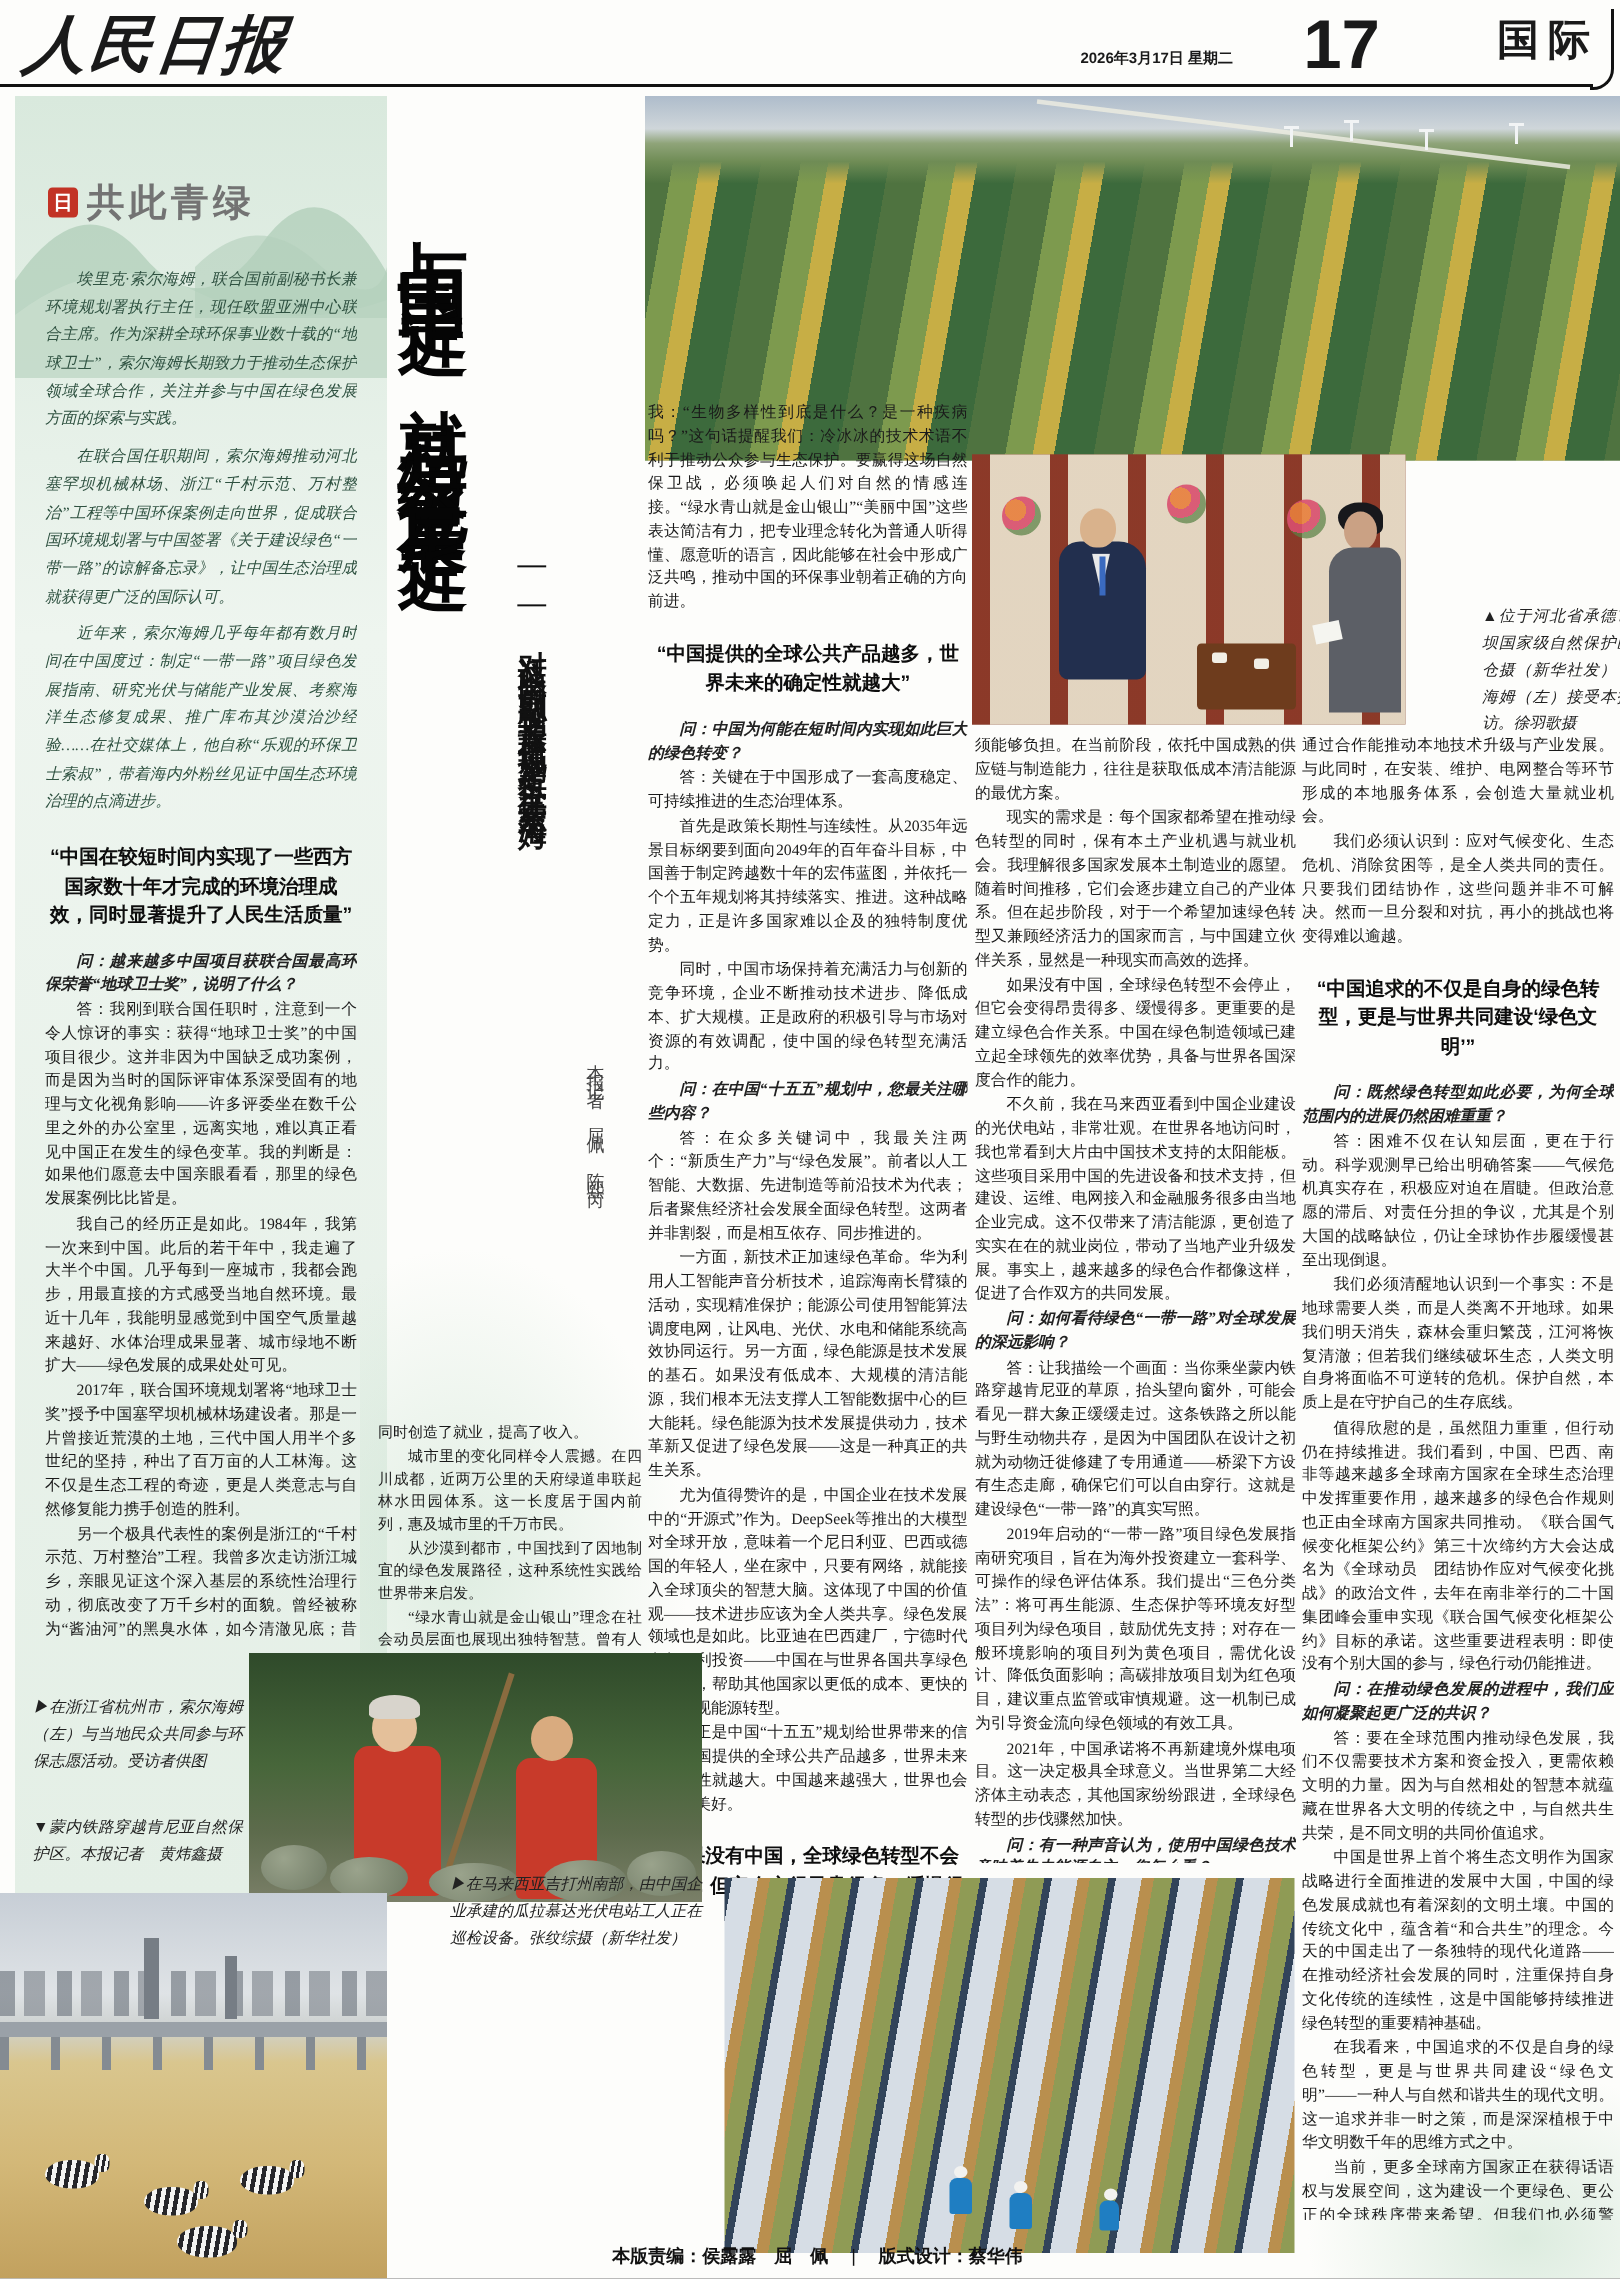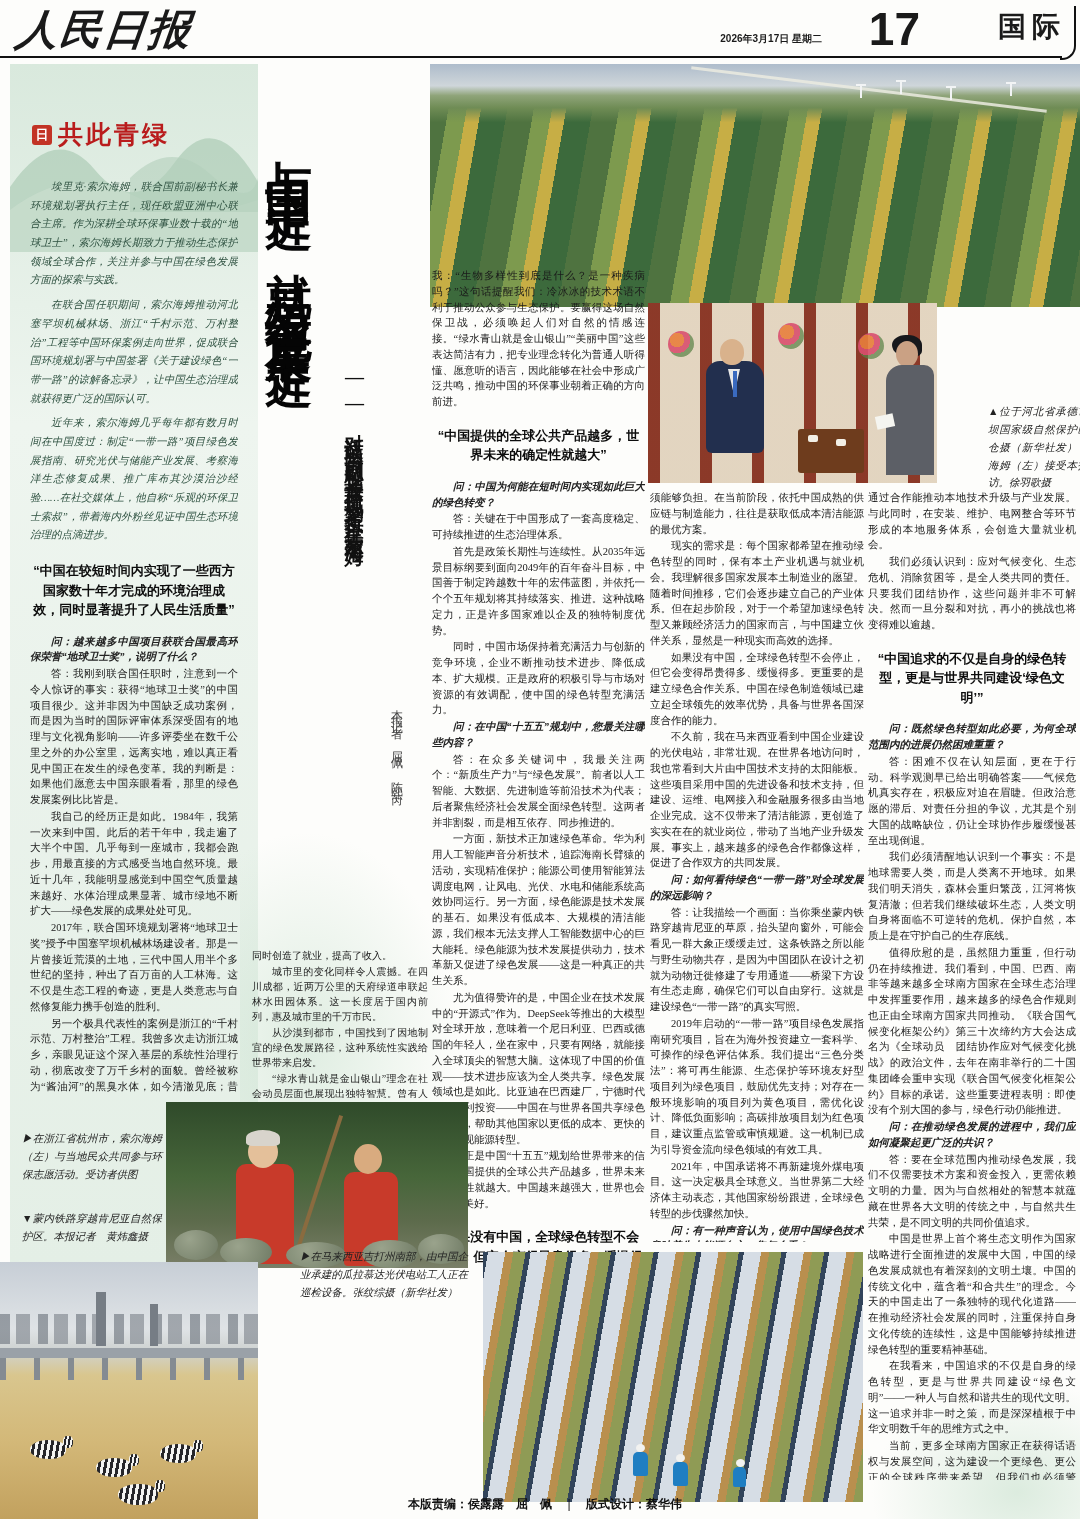--- a/index.html
+++ b/index.html
@@ -15,21 +15,21 @@
   #hdr-bracket{position:absolute;right:4px;top:6px;width:14px;height:52px;
         border-right:2.5px solid #111;border-bottom:2.5px solid #111;border-bottom-right-radius:14px;}
   
   #green-panel{position:absolute;left:10px;top:64px;width:248px;height:1200px;
         background:linear-gradient(180deg,#d9e9dd 0%,#eef5ef 30%,#e4efe6 70%,#dayea 100%);
         background:linear-gradient(180deg,#d9e9dd 0%,#eef5ef 30%,#e4efe6 100%);}
   .soft-green{position:absolute;pointer-events:none;}
   #tag-row{position:absolute;left:32px;top:118px;display:flex;align-items:center;gap:6px;}
   #tag-icon{width:20px;height:20px;background:#c23325;color:#fff;font-size:13px;font-weight:bold;
         display:flex;align-items:center;justify-content:center;border-radius:3px;font-family:"Liberation Sans",sans-serif;}
-  #tag-title{font-size:25px;font-weight:900;color:#b91c1c;font-family:"Liberation Sans",sans-serif;letter-spacing:3px;}
+  #tag-title{font-size:25px;font-weight:900;color:#737373;font-family:"Liberation Sans",sans-serif;letter-spacing:3px;}
   
   .textcol{position:absolute;overflow:hidden;text-align:justify;font-size:10.5px;line-height:1.5;}
   .para{margin:0 0 1px 0;text-indent:2em;}
   .para.pc{text-indent:0;}
   .para.intro{color:#2e5140;font-style:italic;line-height:1.78;margin-bottom:6px;}
   .para.q{font-weight:bold;font-style:italic;color:#222;}
   .para.sub{font-family:"Liberation Sans",sans-serif;font-weight:900;font-style:normal;
         font-size:13px;line-height:1.5;text-align:center;text-indent:0;margin:16px 2px 14px 2px;color:#0d0d0d;}
   
   .vert{writing-mode:vertical-rl;text-orientation:upright;position:absolute;}

